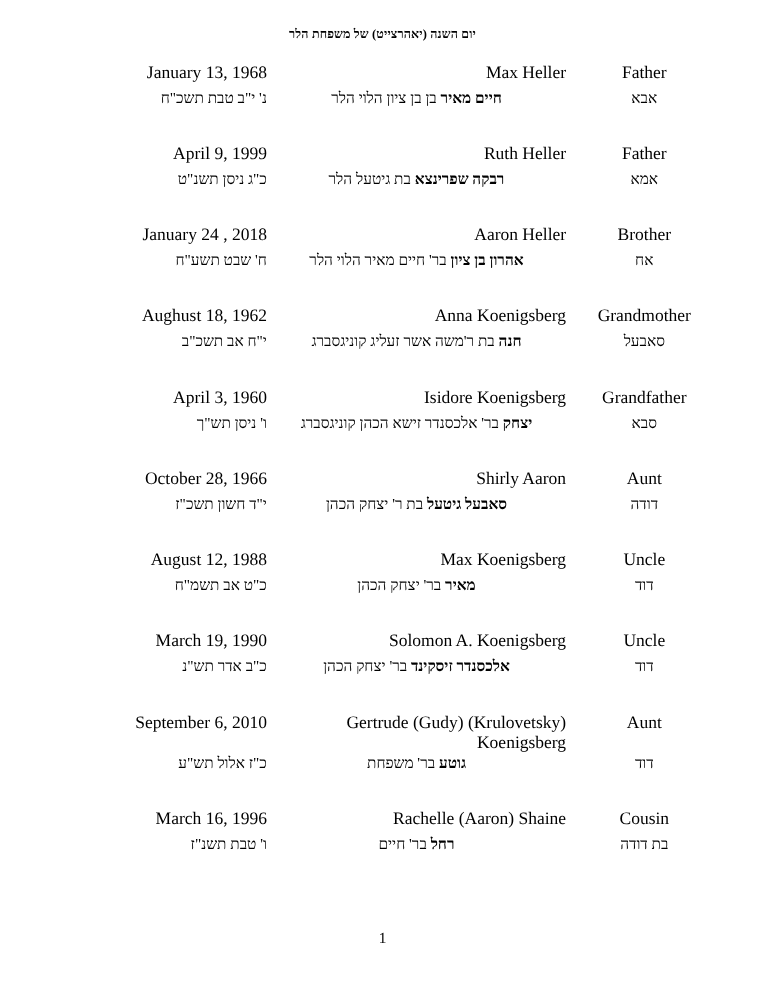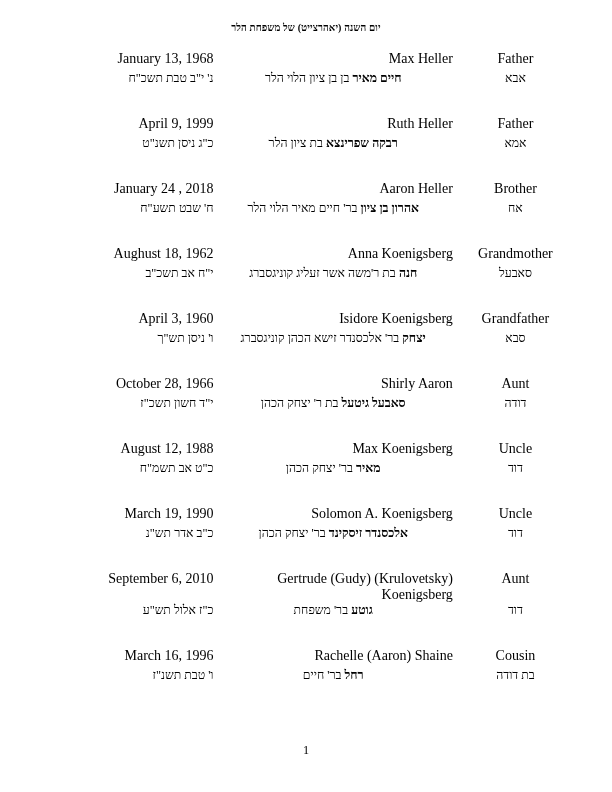--- a/index.html
+++ b/index.html
@@ -112,21 +112,21 @@
         <tr class="row-gap">
           <td colspan="3"></td>
         </tr>
         <tr class="row-eng">
           <td class="eng-date">April 9, 1999</td>
           <td class="eng-name">Ruth Heller</td>
           <td class="eng-rel">Father</td>
         </tr>
         <tr class="row-heb">
           <td class="heb-date">כ"ג ניסן תשנ"ט</td>
-          <td class="heb-name"><b class="name-bold">רבקה שפרינצא</b> <span>בת ציון הלר</span></td>
+          <td class="heb-name"><b class="name-bold">רבקה שפרינצא</b> <span>בת גיטעל הלר</span></td>
           <td class="heb-rel">אמא</td>
         </tr>
         <tr class="row-gap">
           <td colspan="3"></td>
         </tr>
         <tr class="row-eng">
           <td class="eng-date">January 24 , 2018</td>
           <td class="eng-name">Aaron Heller</td>
           <td class="eng-rel">Brother</td>
         </tr>

